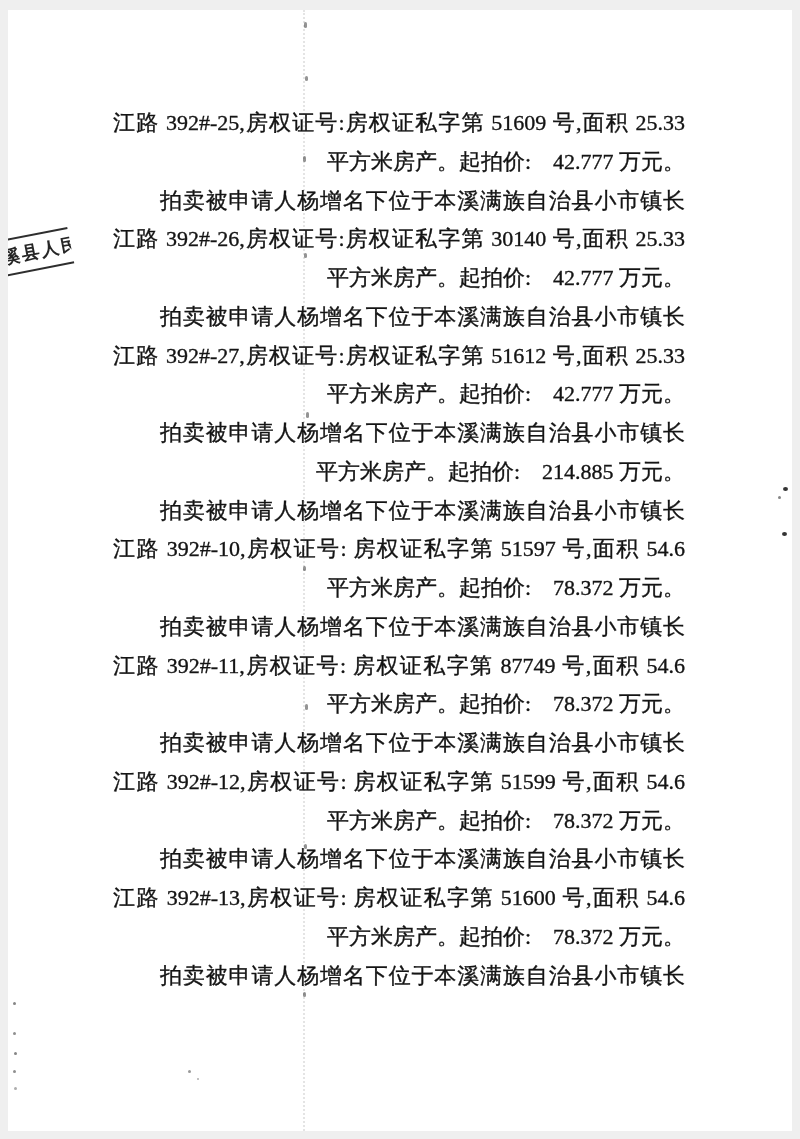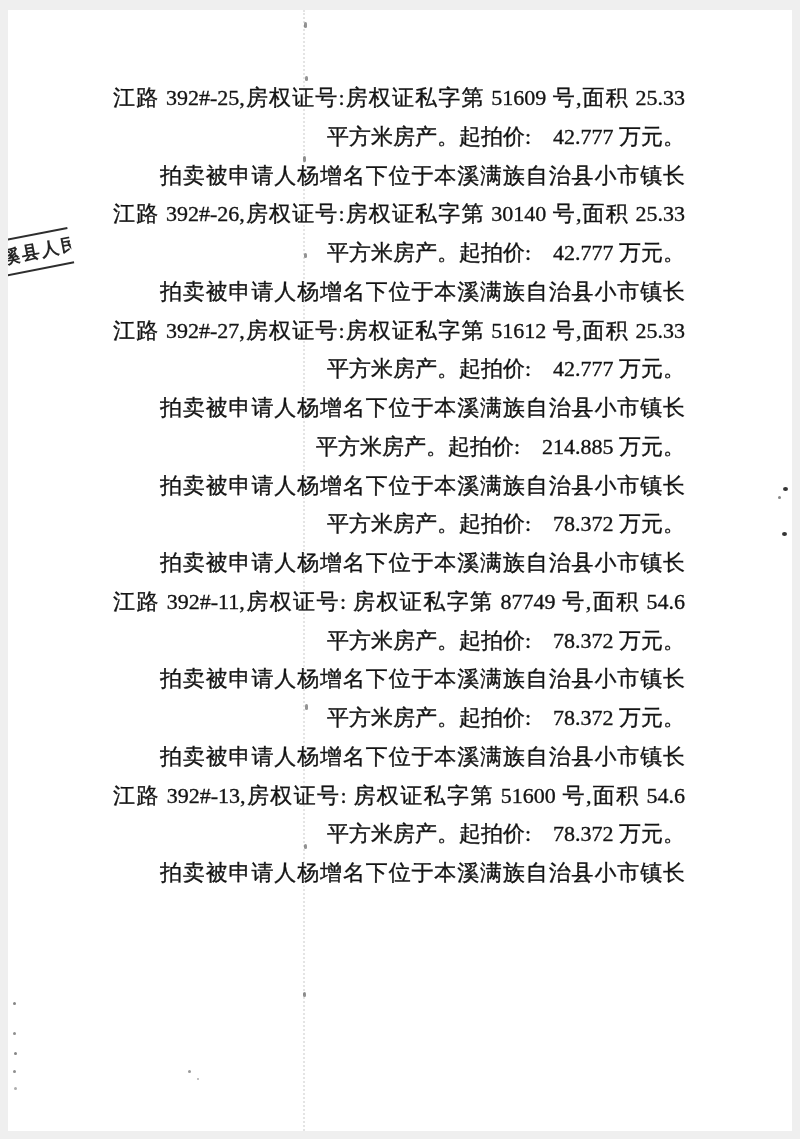--- a/index.html
+++ b/index.html
@@ -35,21 +35,21 @@
   }
   .crease-dash {
     position: absolute;
     width: 3px;
     background: rgba(60,60,60,0.55);
     border-radius: 2px;
   }
   .textblock {
     position: absolute;
     left: 105px;
-    top: 69px;
+    top: 94px;
     width: 572px;
     font-size: 22px;
     color: #141414;
     -webkit-text-stroke: 0.35px #141414;
   }
   .line {
     height: 38.75px;
     line-height: 38.75px;
     white-space: nowrap;
   }
@@ -116,25 +116,27 @@
         <div class="line price">平方米房产。起拍价:　42.777 万元。</div>
         <div class="line indent">拍卖被申请人杨增名下位于本溪满族自治县小市镇长</div>
         <div class="line cont">江路 392#-26,房权证号:房权证私字第 30140 号,面积 25.33</div>
         <div class="line price">平方米房产。起拍价:　42.777 万元。</div>
         <div class="line indent">拍卖被申请人杨增名下位于本溪满族自治县小市镇长</div>
         <div class="line cont">江路 392#-27,房权证号:房权证私字第 51612 号,面积 25.33</div>
         <div class="line price">平方米房产。起拍价:　42.777 万元。</div>
         <div class="line indent">拍卖被申请人杨增名下位于本溪满族自治县小市镇长</div>
         <div class="line price">平方米房产。起拍价:　214.885 万元。</div>
         <div class="line indent">拍卖被申请人杨增名下位于本溪满族自治县小市镇长</div>
+        <div class="line cont">江路 392#-10,房权证号: 房权证私字第 51597 号,面积 54.6</div>
         <div class="line price">平方米房产。起拍价:　78.372 万元。</div>
         <div class="line indent">拍卖被申请人杨增名下位于本溪满族自治县小市镇长</div>
         <div class="line cont">江路 392#-11,房权证号: 房权证私字第 87749 号,面积 54.6</div>
         <div class="line price">平方米房产。起拍价:　78.372 万元。</div>
         <div class="line indent">拍卖被申请人杨增名下位于本溪满族自治县小市镇长</div>
+        <div class="line cont">江路 392#-12,房权证号: 房权证私字第 51599 号,面积 54.6</div>
         <div class="line price">平方米房产。起拍价:　78.372 万元。</div>
         <div class="line indent">拍卖被申请人杨增名下位于本溪满族自治县小市镇长</div>
         <div class="line cont">江路 392#-13,房权证号: 房权证私字第 51600 号,面积 54.6</div>
         <div class="line price">平方米房产。起拍价:　78.372 万元。</div>
         <div class="line indent">拍卖被申请人杨增名下位于本溪满族自治县小市镇长</div>
       </div>
 
     <div class="speck" style="left:775px; top:477px; width:5px; height:4px;"></div>
     <div class="speck" style="left:770px; top:486px; width:3px; height:3px; opacity:.6;"></div>
     <div class="speck" style="left:774px; top:522px; width:5px; height:4px;"></div>

